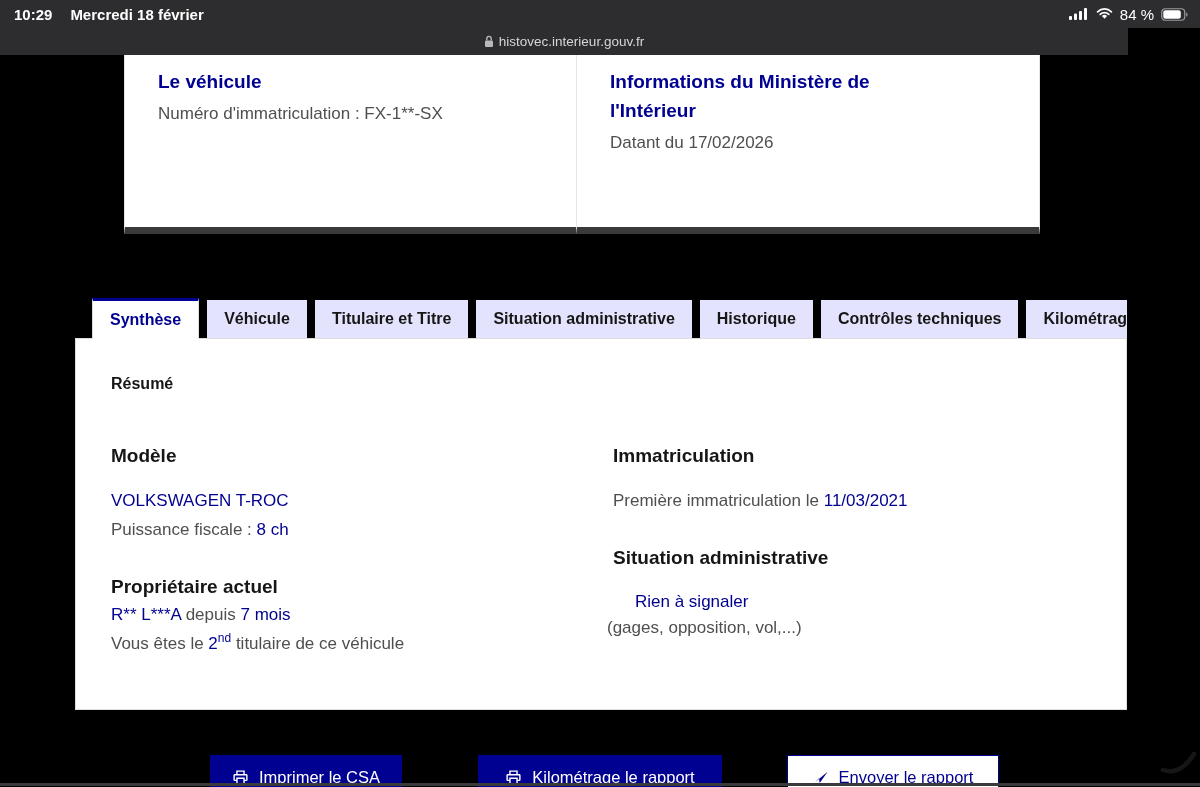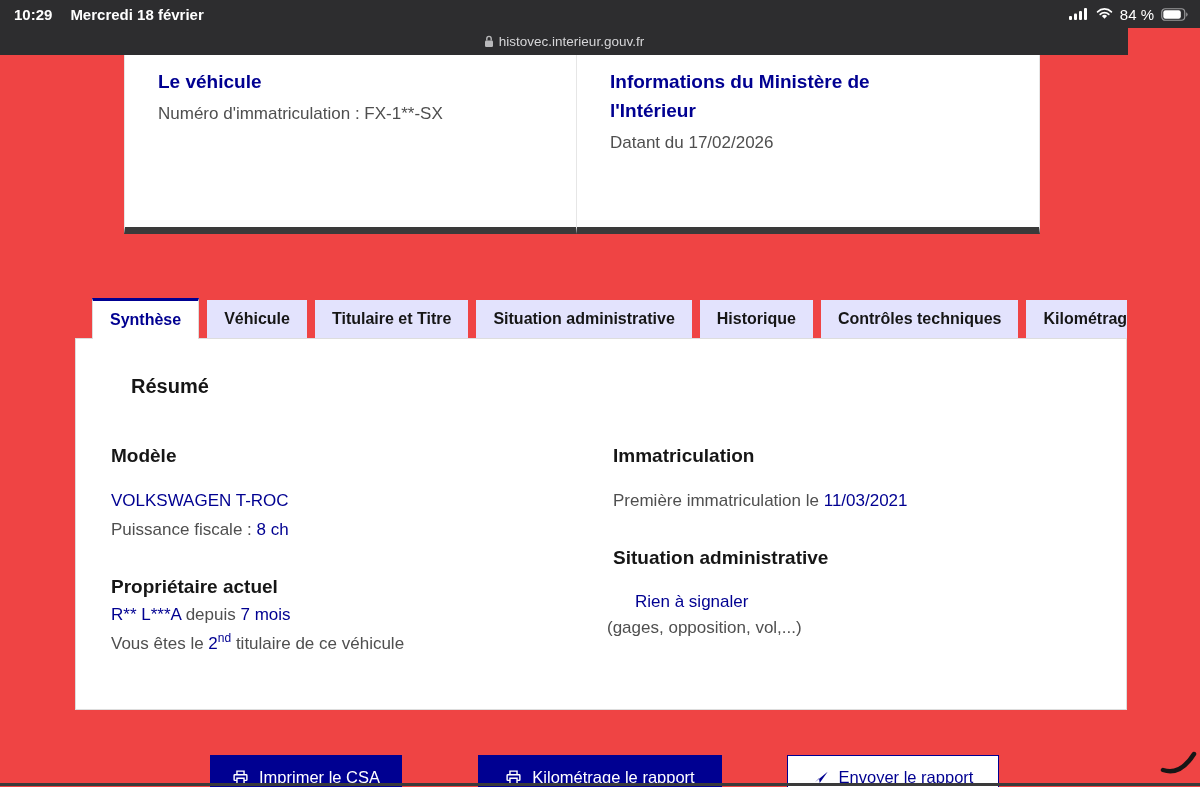--- a/index.html
+++ b/index.html
@@ -1,18 +1,18 @@
 <!DOCTYPE html>
 <html><head>
 <meta charset="utf-8">
 <style>
   * { margin: 0; padding: 0; box-sizing: border-box; }
   html, body { width: 1200px; height: 787px; background: #fff; }
   body { font-family: "Liberation Sans", sans-serif; }
-  .screen { position: relative; width: 1200px; height: 787px; overflow: hidden; background: #ef4444; }
+  .screen { position: relative; width: 1200px; height: 787px; overflow: hidden; background: #000000; }
 
   
   .status-bar {
     position: absolute; top: 0; left: 0; width: 1200px; height: 28px;
     background: #2d2d2f; color: #ffffff; display: flex; align-items: center;
     font-size: 15px; font-weight: 600;
   }
   .status-left { display: flex; gap: 18px; margin-left: 14px; align-items: center; }
   .status-right { margin-left: auto; margin-right: 12px; display: flex; align-items: center; gap: 7px; }
   .url-bar {
@@ -48,21 +48,21 @@
     background: #ffffff; color: #000091; height: 41px; margin-top: 0;
     border-top: 3px solid #000091; border-left: 1px solid #ddd; border-right: 1px solid #ddd;
   }
 
   
   .panel {
     position: absolute; left: 75px; top: 338px; width: 1052px; height: 372px;
     background: #fff; border: 1px solid #ddd; z-index: 1;
   }
   .panel-abs { position: absolute; }
-  .h-resume { font-size: 20px; font-weight: 700; color: #161616; margin-left: 20px; }
+  .h-resume { font-size: 16px; font-weight: 700; color: #161616; }
   .h-section { font-size: 19px; font-weight: 700; color: #161616; }
   .line { font-size: 17px; color: #4f4f4f; }
   .blue { color: #000091; }
   .line sup { font-size: 12px; }
 
   
   .btn {
     position: absolute; top: 755px; height: 44px; display: flex; align-items: center;
     justify-content: center; gap: 10px; font-size: 16.5px; font-weight: 500;
     border: none; cursor: pointer; font-family: "Liberation Sans", sans-serif;

